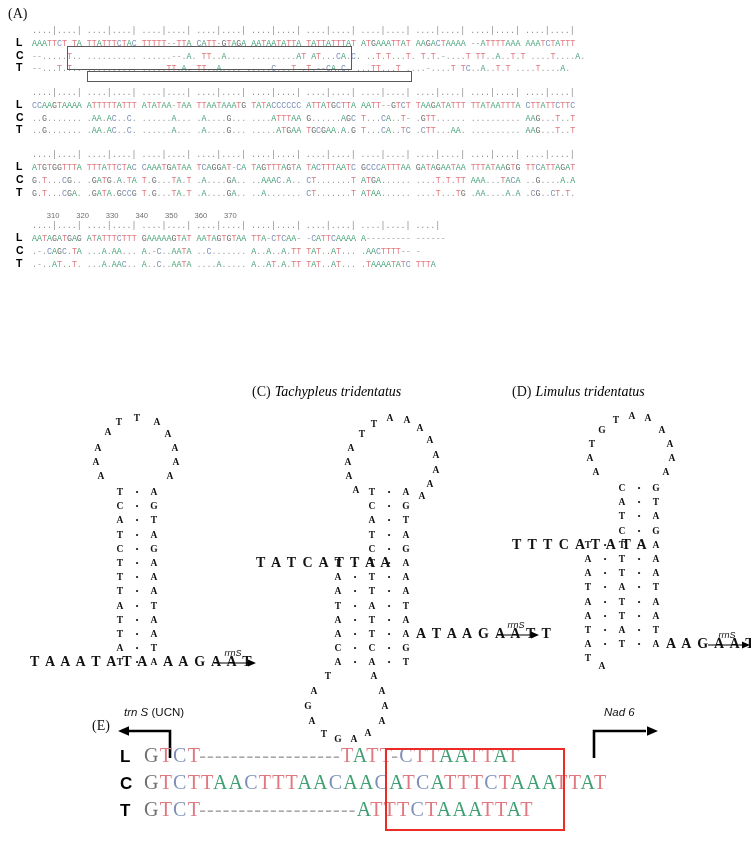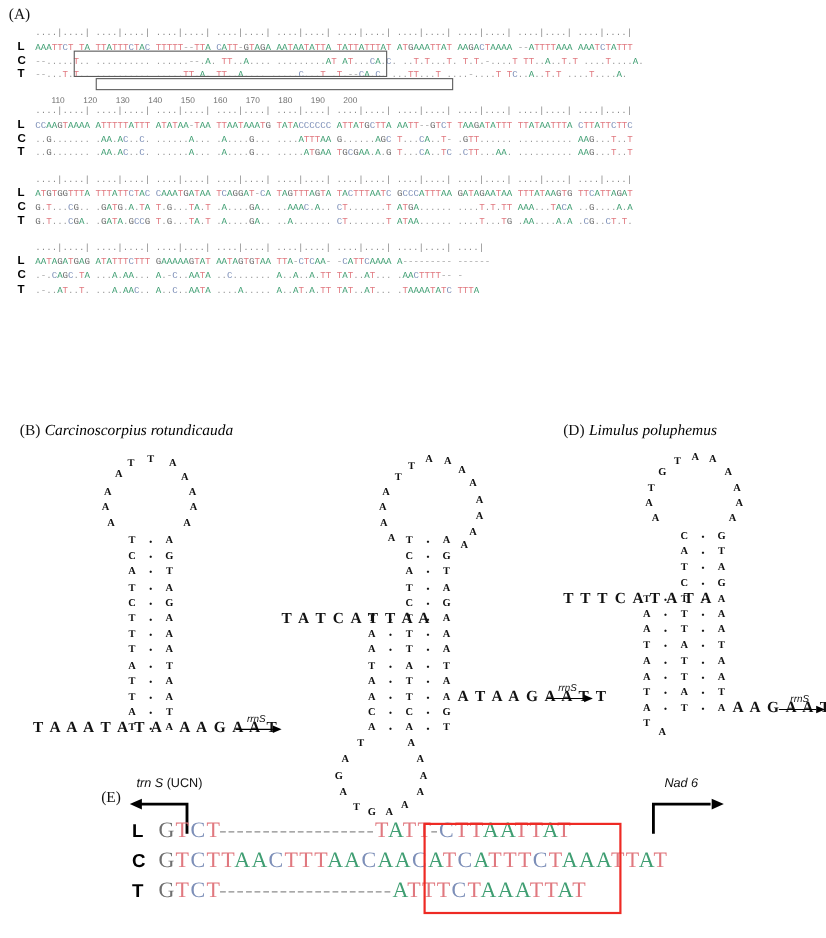--- a/index.html
+++ b/index.html
@@ -186,46 +186,42 @@
   <div class="aln-blocks" id="aln-blocks">
       <div class="aln-block" style="position: relative;">
         <div class="aln-row"><span class="aln-gutter"></span><span class="aln-seq ruler-tick">....|....| ....|....| ....|....| ....|....| ....|....| ....|....| ....|....| ....|....| ....|....| ....|....|</span></div>
         <div class="aln-row"><span class="aln-gutter">L</span><span class="aln-seq"><span class="nt-A">A</span><span class="nt-A">A</span><span class="nt-A">A</span><span class="nt-T">T</span><span class="nt-T">T</span><span class="nt-C">C</span><span class="nt-T">T</span> <span class="nt-T">T</span><span class="nt-A">A</span> <span class="nt-T">T</span><span class="nt-T">T</span><span class="nt-A">A</span><span class="nt-T">T</span><span class="nt-T">T</span><span class="nt-T">T</span><span class="nt-C">C</span><span class="nt-T">T</span><span class="nt-A">A</span><span class="nt-C">C</span> <span class="nt-T">T</span><span class="nt-T">T</span><span class="nt-T">T</span><span class="nt-T">T</span><span class="nt-T">T</span><span class="nt-gap">-</span><span class="nt-gap">-</span><span class="nt-T">T</span><span class="nt-T">T</span><span class="nt-A">A</span> <span class="nt-C">C</span><span class="nt-A">A</span><span class="nt-T">T</span><span class="nt-T">T</span><span class="nt-gap">-</span><span class="nt-G">G</span><span class="nt-T">T</span><span class="nt-A">A</span><span class="nt-G">G</span><span class="nt-A">A</span> <span class="nt-A">A</span><span class="nt-A">A</span><span class="nt-T">T</span><span class="nt-A">A</span><span class="nt-A">A</span><span class="nt-T">T</span><span class="nt-A">A</span><span class="nt-T">T</span><span class="nt-T">T</span><span class="nt-A">A</span> <span class="nt-T">T</span><span class="nt-A">A</span><span class="nt-T">T</span><span class="nt-T">T</span><span class="nt-A">A</span><span class="nt-T">T</span><span class="nt-T">T</span><span class="nt-T">T</span><span class="nt-A">A</span><span class="nt-T">T</span> <span class="nt-A">A</span><span class="nt-T">T</span><span class="nt-G">G</span><span class="nt-A">A</span><span class="nt-A">A</span><span class="nt-A">A</span><span class="nt-T">T</span><span class="nt-T">T</span><span class="nt-A">A</span><span class="nt-T">T</span> <span class="nt-A">A</span><span class="nt-A">A</span><span class="nt-G">G</span><span class="nt-A">A</span><span class="nt-C">C</span><span class="nt-T">T</span><span class="nt-A">A</span><span class="nt-A">A</span><span class="nt-A">A</span><span class="nt-A">A</span> <span class="nt-gap">-</span><span class="nt-gap">-</span><span class="nt-A">A</span><span class="nt-T">T</span><span class="nt-T">T</span><span class="nt-T">T</span><span class="nt-T">T</span><span class="nt-A">A</span><span class="nt-A">A</span><span class="nt-A">A</span> <span class="nt-A">A</span><span class="nt-A">A</span><span class="nt-A">A</span><span class="nt-T">T</span><span class="nt-C">C</span><span class="nt-T">T</span><span class="nt-A">A</span><span class="nt-T">T</span><span class="nt-T">T</span><span class="nt-T">T</span></span></div>
         <div class="aln-row"><span class="aln-gutter">C</span><span class="aln-seq"><span class="nt-gap">-</span><span class="nt-gap">-</span><span class="nt-dot">.</span><span class="nt-dot">.</span><span class="nt-dot">.</span><span class="nt-dot">.</span><span class="nt-dot">.</span><span class="nt-T">T</span><span class="nt-dot">.</span><span class="nt-dot">.</span> <span class="nt-dot">.</span><span class="nt-dot">.</span><span class="nt-dot">.</span><span class="nt-dot">.</span><span class="nt-dot">.</span><span class="nt-dot">.</span><span class="nt-dot">.</span><span class="nt-dot">.</span><span class="nt-dot">.</span><span class="nt-dot">.</span> <span class="nt-dot">.</span><span class="nt-dot">.</span><span class="nt-dot">.</span><span class="nt-dot">.</span><span class="nt-dot">.</span><span class="nt-dot">.</span><span class="nt-gap">-</span><span class="nt-gap">-</span><span class="nt-dot">.</span><span class="nt-A">A</span><span class="nt-dot">.</span> <span class="nt-T">T</span><span class="nt-T">T</span><span class="nt-dot">.</span><span class="nt-dot">.</span><span class="nt-A">A</span><span class="nt-dot">.</span><span class="nt-dot">.</span><span class="nt-dot">.</span><span class="nt-dot">.</span> <span class="nt-dot">.</span><span class="nt-dot">.</span><span class="nt-dot">.</span><span class="nt-dot">.</span><span class="nt-dot">.</span><span class="nt-dot">.</span><span class="nt-dot">.</span><span class="nt-dot">.</span><span class="nt-dot">.</span><span class="nt-A">A</span><span class="nt-T">T</span> <span class="nt-A">A</span><span class="nt-T">T</span><span class="nt-dot">.</span><span class="nt-dot">.</span><span class="nt-dot">.</span><span class="nt-C">C</span><span class="nt-A">A</span><span class="nt-dot">.</span><span class="nt-C">C</span><span class="nt-dot">.</span> <span class="nt-dot">.</span><span class="nt-dot">.</span><span class="nt-T">T</span><span class="nt-dot">.</span><span class="nt-T">T</span><span class="nt-dot">.</span><span class="nt-dot">.</span><span class="nt-dot">.</span><span class="nt-T">T</span><span class="nt-dot">.</span> <span class="nt-T">T</span><span class="nt-dot">.</span><span class="nt-T">T</span><span class="nt-dot">.</span><span class="nt-gap">-</span><span class="nt-dot">.</span><span class="nt-dot">.</span><span class="nt-dot">.</span><span class="nt-dot">.</span><span class="nt-T">T</span> <span class="nt-T">T</span><span class="nt-T">T</span><span class="nt-dot">.</span><span class="nt-dot">.</span><span class="nt-A">A</span><span class="nt-dot">.</span><span class="nt-dot">.</span><span class="nt-T">T</span><span class="nt-dot">.</span><span class="nt-T">T</span> <span class="nt-dot">.</span><span class="nt-dot">.</span><span class="nt-dot">.</span><span class="nt-dot">.</span><span class="nt-T">T</span><span class="nt-dot">.</span><span class="nt-dot">.</span><span class="nt-dot">.</span><span class="nt-dot">.</span><span class="nt-A">A</span><span class="nt-dot">.</span></span></div>
         <div class="aln-row"><span class="aln-gutter">T</span><span class="aln-seq"><span class="nt-gap">-</span><span class="nt-gap">-</span><span class="nt-dot">.</span><span class="nt-dot">.</span><span class="nt-dot">.</span><span class="nt-T">T</span><span class="nt-dot">.</span><span class="nt-T">T</span><span class="nt-dot">.</span><span class="nt-dot">.</span> <span class="nt-dot">.</span><span class="nt-dot">.</span><span class="nt-dot">.</span><span class="nt-dot">.</span><span class="nt-dot">.</span><span class="nt-dot">.</span><span class="nt-dot">.</span><span class="nt-dot">.</span><span class="nt-dot">.</span><span class="nt-dot">.</span> <span class="nt-dot">.</span><span class="nt-dot">.</span><span class="nt-dot">.</span><span class="nt-dot">.</span><span class="nt-dot">.</span><span class="nt-T">T</span><span class="nt-T">T</span><span class="nt-dot">.</span><span class="nt-A">A</span><span class="nt-dot">.</span> <span class="nt-T">T</span><span class="nt-T">T</span><span class="nt-dot">.</span><span class="nt-dot">.</span><span class="nt-A">A</span><span class="nt-dot">.</span><span class="nt-dot">.</span><span class="nt-dot">.</span><span class="nt-dot">.</span> <span class="nt-dot">.</span><span class="nt-dot">.</span><span class="nt-dot">.</span><span class="nt-dot">.</span><span class="nt-dot">.</span><span class="nt-C">C</span><span class="nt-dot">.</span><span class="nt-dot">.</span><span class="nt-dot">.</span><span class="nt-T">T</span> <span class="nt-dot">.</span><span class="nt-T">T</span><span class="nt-dot">.</span><span class="nt-gap">-</span><span class="nt-gap">-</span><span class="nt-C">C</span><span class="nt-A">A</span><span class="nt-dot">.</span><span class="nt-C">C</span><span class="nt-dot">.</span> <span class="nt-dot">.</span><span class="nt-dot">.</span><span class="nt-dot">.</span><span class="nt-T">T</span><span class="nt-T">T</span><span class="nt-dot">.</span><span class="nt-dot">.</span><span class="nt-dot">.</span><span class="nt-T">T</span> <span class="nt-dot">.</span><span class="nt-dot">.</span><span class="nt-dot">.</span><span class="nt-dot">.</span><span class="nt-gap">-</span><span class="nt-dot">.</span><span class="nt-dot">.</span><span class="nt-dot">.</span><span class="nt-dot">.</span><span class="nt-T">T</span> <span class="nt-T">T</span><span class="nt-C">C</span><span class="nt-dot">.</span><span class="nt-dot">.</span><span class="nt-A">A</span><span class="nt-dot">.</span><span class="nt-dot">.</span><span class="nt-T">T</span><span class="nt-dot">.</span><span class="nt-T">T</span> <span class="nt-dot">.</span><span class="nt-dot">.</span><span class="nt-dot">.</span><span class="nt-dot">.</span><span class="nt-T">T</span><span class="nt-dot">.</span><span class="nt-dot">.</span><span class="nt-dot">.</span><span class="nt-dot">.</span><span class="nt-A">A</span><span class="nt-dot">.</span></span></div>
         <div class="aln-box" style="left: 51px; top: 20px; width: 285px; height: 24px;"></div>
         <div class="aln-box" style="left: 71px; top: 45px; width: 325px; height: 11px;"></div>
       </div>
       <div class="aln-block" style="position: relative;">
-        <div class="aln-row"><span class="aln-gutter"></span><span class="aln-seq ruler-num">       110        120        130        140        150        160        170        180        190        200</span></div>
         <div class="aln-row"><span class="aln-gutter"></span><span class="aln-seq ruler-tick">....|....| ....|....| ....|....| ....|....| ....|....| ....|....| ....|....| ....|....| ....|....| ....|....|</span></div>
         <div class="aln-row"><span class="aln-gutter">L</span><span class="aln-seq"><span class="nt-C">C</span><span class="nt-C">C</span><span class="nt-A">A</span><span class="nt-A">A</span><span class="nt-G">G</span><span class="nt-T">T</span><span class="nt-A">A</span><span class="nt-A">A</span><span class="nt-A">A</span><span class="nt-A">A</span> <span class="nt-A">A</span><span class="nt-T">T</span><span class="nt-T">T</span><span class="nt-T">T</span><span class="nt-T">T</span><span class="nt-T">T</span><span class="nt-A">A</span><span class="nt-T">T</span><span class="nt-T">T</span><span class="nt-T">T</span> <span class="nt-A">A</span><span class="nt-T">T</span><span class="nt-A">A</span><span class="nt-T">T</span><span class="nt-A">A</span><span class="nt-A">A</span><span class="nt-gap">-</span><span class="nt-T">T</span><span class="nt-A">A</span><span class="nt-A">A</span> <span class="nt-T">T</span><span class="nt-T">T</span><span class="nt-A">A</span><span class="nt-A">A</span><span class="nt-T">T</span><span class="nt-A">A</span><span class="nt-A">A</span><span class="nt-A">A</span><span class="nt-T">T</span><span class="nt-G">G</span> <span class="nt-T">T</span><span class="nt-A">A</span><span class="nt-T">T</span><span class="nt-A">A</span><span class="nt-C">C</span><span class="nt-C">C</span><span class="nt-C">C</span><span class="nt-C">C</span><span class="nt-C">C</span><span class="nt-C">C</span> <span class="nt-A">A</span><span class="nt-T">T</span><span class="nt-T">T</span><span class="nt-A">A</span><span class="nt-T">T</span><span class="nt-G">G</span><span class="nt-C">C</span><span class="nt-T">T</span><span class="nt-T">T</span><span class="nt-A">A</span> <span class="nt-A">A</span><span class="nt-A">A</span><span class="nt-T">T</span><span class="nt-T">T</span><span class="nt-gap">-</span><span class="nt-gap">-</span><span class="nt-G">G</span><span class="nt-T">T</span><span class="nt-C">C</span><span class="nt-T">T</span> <span class="nt-T">T</span><span class="nt-A">A</span><span class="nt-A">A</span><span class="nt-G">G</span><span class="nt-A">A</span><span class="nt-T">T</span><span class="nt-A">A</span><span class="nt-T">T</span><span class="nt-T">T</span><span class="nt-T">T</span> <span class="nt-T">T</span><span class="nt-T">T</span><span class="nt-A">A</span><span class="nt-T">T</span><span class="nt-A">A</span><span class="nt-A">A</span><span class="nt-T">T</span><span class="nt-T">T</span><span class="nt-T">T</span><span class="nt-A">A</span> <span class="nt-C">C</span><span class="nt-T">T</span><span class="nt-T">T</span><span class="nt-A">A</span><span class="nt-T">T</span><span class="nt-T">T</span><span class="nt-C">C</span><span class="nt-T">T</span><span class="nt-T">T</span><span class="nt-C">C</span></span></div>
         <div class="aln-row"><span class="aln-gutter">C</span><span class="aln-seq"><span class="nt-dot">.</span><span class="nt-dot">.</span><span class="nt-G">G</span><span class="nt-dot">.</span><span class="nt-dot">.</span><span class="nt-dot">.</span><span class="nt-dot">.</span><span class="nt-dot">.</span><span class="nt-dot">.</span><span class="nt-dot">.</span> <span class="nt-dot">.</span><span class="nt-A">A</span><span class="nt-A">A</span><span class="nt-dot">.</span><span class="nt-A">A</span><span class="nt-C">C</span><span class="nt-dot">.</span><span class="nt-dot">.</span><span class="nt-C">C</span><span class="nt-dot">.</span> <span class="nt-dot">.</span><span class="nt-dot">.</span><span class="nt-dot">.</span><span class="nt-dot">.</span><span class="nt-dot">.</span><span class="nt-dot">.</span><span class="nt-A">A</span><span class="nt-dot">.</span><span class="nt-dot">.</span><span class="nt-dot">.</span> <span class="nt-dot">.</span><span class="nt-A">A</span><span class="nt-dot">.</span><span class="nt-dot">.</span><span class="nt-dot">.</span><span class="nt-dot">.</span><span class="nt-G">G</span><span class="nt-dot">.</span><span class="nt-dot">.</span><span class="nt-dot">.</span> <span class="nt-dot">.</span><span class="nt-dot">.</span><span class="nt-dot">.</span><span class="nt-dot">.</span><span class="nt-A">A</span><span class="nt-T">T</span><span class="nt-T">T</span><span class="nt-T">T</span><span class="nt-A">A</span><span class="nt-A">A</span> <span class="nt-G">G</span><span class="nt-dot">.</span><span class="nt-dot">.</span><span class="nt-dot">.</span><span class="nt-dot">.</span><span class="nt-dot">.</span><span class="nt-dot">.</span><span class="nt-A">A</span><span class="nt-G">G</span><span class="nt-C">C</span> <span class="nt-T">T</span><span class="nt-dot">.</span><span class="nt-dot">.</span><span class="nt-dot">.</span><span class="nt-C">C</span><span class="nt-A">A</span><span class="nt-dot">.</span><span class="nt-dot">.</span><span class="nt-T">T</span><span class="nt-gap">-</span> <span class="nt-dot">.</span><span class="nt-G">G</span><span class="nt-T">T</span><span class="nt-T">T</span><span class="nt-dot">.</span><span class="nt-dot">.</span><span class="nt-dot">.</span><span class="nt-dot">.</span><span class="nt-dot">.</span><span class="nt-dot">.</span> <span class="nt-dot">.</span><span class="nt-dot">.</span><span class="nt-dot">.</span><span class="nt-dot">.</span><span class="nt-dot">.</span><span class="nt-dot">.</span><span class="nt-dot">.</span><span class="nt-dot">.</span><span class="nt-dot">.</span><span class="nt-dot">.</span> <span class="nt-A">A</span><span class="nt-A">A</span><span class="nt-G">G</span><span class="nt-dot">.</span><span class="nt-dot">.</span><span class="nt-dot">.</span><span class="nt-T">T</span><span class="nt-dot">.</span><span class="nt-dot">.</span><span class="nt-T">T</span></span></div>
         <div class="aln-row"><span class="aln-gutter">T</span><span class="aln-seq"><span class="nt-dot">.</span><span class="nt-dot">.</span><span class="nt-G">G</span><span class="nt-dot">.</span><span class="nt-dot">.</span><span class="nt-dot">.</span><span class="nt-dot">.</span><span class="nt-dot">.</span><span class="nt-dot">.</span><span class="nt-dot">.</span> <span class="nt-dot">.</span><span class="nt-A">A</span><span class="nt-A">A</span><span class="nt-dot">.</span><span class="nt-A">A</span><span class="nt-C">C</span><span class="nt-dot">.</span><span class="nt-dot">.</span><span class="nt-C">C</span><span class="nt-dot">.</span> <span class="nt-dot">.</span><span class="nt-dot">.</span><span class="nt-dot">.</span><span class="nt-dot">.</span><span class="nt-dot">.</span><span class="nt-dot">.</span><span class="nt-A">A</span><span class="nt-dot">.</span><span class="nt-dot">.</span><span class="nt-dot">.</span> <span class="nt-dot">.</span><span class="nt-A">A</span><span class="nt-dot">.</span><span class="nt-dot">.</span><span class="nt-dot">.</span><span class="nt-dot">.</span><span class="nt-G">G</span><span class="nt-dot">.</span><span class="nt-dot">.</span><span class="nt-dot">.</span> <span class="nt-dot">.</span><span class="nt-dot">.</span><span class="nt-dot">.</span><span class="nt-dot">.</span><span class="nt-dot">.</span><span class="nt-A">A</span><span class="nt-T">T</span><span class="nt-G">G</span><span class="nt-A">A</span><span class="nt-A">A</span> <span class="nt-T">T</span><span class="nt-G">G</span><span class="nt-C">C</span><span class="nt-G">G</span><span class="nt-A">A</span><span class="nt-A">A</span><span class="nt-dot">.</span><span class="nt-A">A</span><span class="nt-dot">.</span><span class="nt-G">G</span> <span class="nt-T">T</span><span class="nt-dot">.</span><span class="nt-dot">.</span><span class="nt-dot">.</span><span class="nt-C">C</span><span class="nt-A">A</span><span class="nt-dot">.</span><span class="nt-dot">.</span><span class="nt-T">T</span><span class="nt-C">C</span> <span class="nt-dot">.</span><span class="nt-C">C</span><span class="nt-T">T</span><span class="nt-T">T</span><span class="nt-dot">.</span><span class="nt-dot">.</span><span class="nt-dot">.</span><span class="nt-A">A</span><span class="nt-A">A</span><span class="nt-dot">.</span> <span class="nt-dot">.</span><span class="nt-dot">.</span><span class="nt-dot">.</span><span class="nt-dot">.</span><span class="nt-dot">.</span><span class="nt-dot">.</span><span class="nt-dot">.</span><span class="nt-dot">.</span><span class="nt-dot">.</span><span class="nt-dot">.</span> <span class="nt-A">A</span><span class="nt-A">A</span><span class="nt-G">G</span><span class="nt-dot">.</span><span class="nt-dot">.</span><span class="nt-dot">.</span><span class="nt-T">T</span><span class="nt-dot">.</span><span class="nt-dot">.</span><span class="nt-T">T</span></span></div>
       </div>
       <div class="aln-block" style="position: relative;">
         <div class="aln-row"><span class="aln-gutter"></span><span class="aln-seq ruler-tick">....|....| ....|....| ....|....| ....|....| ....|....| ....|....| ....|....| ....|....| ....|....| ....|....|</span></div>
         <div class="aln-row"><span class="aln-gutter">L</span><span class="aln-seq"><span class="nt-A">A</span><span class="nt-T">T</span><span class="nt-G">G</span><span class="nt-T">T</span><span class="nt-G">G</span><span class="nt-G">G</span><span class="nt-T">T</span><span class="nt-T">T</span><span class="nt-T">T</span><span class="nt-A">A</span> <span class="nt-T">T</span><span class="nt-T">T</span><span class="nt-T">T</span><span class="nt-A">A</span><span class="nt-T">T</span><span class="nt-T">T</span><span class="nt-C">C</span><span class="nt-T">T</span><span class="nt-A">A</span><span class="nt-C">C</span> <span class="nt-C">C</span><span class="nt-A">A</span><span class="nt-A">A</span><span class="nt-A">A</span><span class="nt-T">T</span><span class="nt-G">G</span><span class="nt-A">A</span><span class="nt-T">T</span><span class="nt-A">A</span><span class="nt-A">A</span> <span class="nt-T">T</span><span class="nt-C">C</span><span class="nt-A">A</span><span class="nt-G">G</span><span class="nt-G">G</span><span class="nt-A">A</span><span class="nt-T">T</span><span class="nt-gap">-</span><span class="nt-C">C</span><span class="nt-A">A</span> <span class="nt-T">T</span><span class="nt-A">A</span><span class="nt-G">G</span><span class="nt-T">T</span><span class="nt-T">T</span><span class="nt-T">T</span><span class="nt-A">A</span><span class="nt-G">G</span><span class="nt-T">T</span><span class="nt-A">A</span> <span class="nt-T">T</span><span class="nt-A">A</span><span class="nt-C">C</span><span class="nt-T">T</span><span class="nt-T">T</span><span class="nt-T">T</span><span class="nt-A">A</span><span class="nt-A">A</span><span class="nt-T">T</span><span class="nt-C">C</span> <span class="nt-G">G</span><span class="nt-C">C</span><span class="nt-C">C</span><span class="nt-C">C</span><span class="nt-A">A</span><span class="nt-T">T</span><span class="nt-T">T</span><span class="nt-T">T</span><span class="nt-A">A</span><span class="nt-A">A</span> <span class="nt-G">G</span><span class="nt-A">A</span><span class="nt-T">T</span><span class="nt-A">A</span><span class="nt-G">G</span><span class="nt-A">A</span><span class="nt-A">A</span><span class="nt-T">T</span><span class="nt-A">A</span><span class="nt-A">A</span> <span class="nt-T">T</span><span class="nt-T">T</span><span class="nt-T">T</span><span class="nt-A">A</span><span class="nt-T">T</span><span class="nt-A">A</span><span class="nt-A">A</span><span class="nt-G">G</span><span class="nt-T">T</span><span class="nt-G">G</span> <span class="nt-T">T</span><span class="nt-T">T</span><span class="nt-C">C</span><span class="nt-A">A</span><span class="nt-T">T</span><span class="nt-T">T</span><span class="nt-A">A</span><span class="nt-G">G</span><span class="nt-A">A</span><span class="nt-T">T</span></span></div>
         <div class="aln-row"><span class="aln-gutter">C</span><span class="aln-seq"><span class="nt-G">G</span><span class="nt-dot">.</span><span class="nt-T">T</span><span class="nt-dot">.</span><span class="nt-dot">.</span><span class="nt-dot">.</span><span class="nt-C">C</span><span class="nt-G">G</span><span class="nt-dot">.</span><span class="nt-dot">.</span> <span class="nt-dot">.</span><span class="nt-G">G</span><span class="nt-A">A</span><span class="nt-T">T</span><span class="nt-G">G</span><span class="nt-dot">.</span><span class="nt-A">A</span><span class="nt-dot">.</span><span class="nt-T">T</span><span class="nt-A">A</span> <span class="nt-T">T</span><span class="nt-dot">.</span><span class="nt-G">G</span><span class="nt-dot">.</span><span class="nt-dot">.</span><span class="nt-dot">.</span><span class="nt-T">T</span><span class="nt-A">A</span><span class="nt-dot">.</span><span class="nt-T">T</span> <span class="nt-dot">.</span><span class="nt-A">A</span><span class="nt-dot">.</span><span class="nt-dot">.</span><span class="nt-dot">.</span><span class="nt-dot">.</span><span class="nt-G">G</span><span class="nt-A">A</span><span class="nt-dot">.</span><span class="nt-dot">.</span> <span class="nt-dot">.</span><span class="nt-dot">.</span><span class="nt-A">A</span><span class="nt-A">A</span><span class="nt-A">A</span><span class="nt-C">C</span><span class="nt-dot">.</span><span class="nt-A">A</span><span class="nt-dot">.</span><span class="nt-dot">.</span> <span class="nt-C">C</span><span class="nt-T">T</span><span class="nt-dot">.</span><span class="nt-dot">.</span><span class="nt-dot">.</span><span class="nt-dot">.</span><span class="nt-dot">.</span><span class="nt-dot">.</span><span class="nt-dot">.</span><span class="nt-T">T</span> <span class="nt-A">A</span><span class="nt-T">T</span><span class="nt-G">G</span><span class="nt-A">A</span><span class="nt-dot">.</span><span class="nt-dot">.</span><span class="nt-dot">.</span><span class="nt-dot">.</span><span class="nt-dot">.</span><span class="nt-dot">.</span> <span class="nt-dot">.</span><span class="nt-dot">.</span><span class="nt-dot">.</span><span class="nt-dot">.</span><span class="nt-T">T</span><span class="nt-dot">.</span><span class="nt-T">T</span><span class="nt-dot">.</span><span class="nt-T">T</span><span class="nt-T">T</span> <span class="nt-A">A</span><span class="nt-A">A</span><span class="nt-A">A</span><span class="nt-dot">.</span><span class="nt-dot">.</span><span class="nt-dot">.</span><span class="nt-T">T</span><span class="nt-A">A</span><span class="nt-C">C</span><span class="nt-A">A</span> <span class="nt-dot">.</span><span class="nt-dot">.</span><span class="nt-G">G</span><span class="nt-dot">.</span><span class="nt-dot">.</span><span class="nt-dot">.</span><span class="nt-dot">.</span><span class="nt-A">A</span><span class="nt-dot">.</span><span class="nt-A">A</span></span></div>
         <div class="aln-row"><span class="aln-gutter">T</span><span class="aln-seq"><span class="nt-G">G</span><span class="nt-dot">.</span><span class="nt-T">T</span><span class="nt-dot">.</span><span class="nt-dot">.</span><span class="nt-dot">.</span><span class="nt-C">C</span><span class="nt-G">G</span><span class="nt-A">A</span><span class="nt-dot">.</span> <span class="nt-dot">.</span><span class="nt-G">G</span><span class="nt-A">A</span><span class="nt-T">T</span><span class="nt-A">A</span><span class="nt-dot">.</span><span class="nt-G">G</span><span class="nt-C">C</span><span class="nt-C">C</span><span class="nt-G">G</span> <span class="nt-T">T</span><span class="nt-dot">.</span><span class="nt-G">G</span><span class="nt-dot">.</span><span class="nt-dot">.</span><span class="nt-dot">.</span><span class="nt-T">T</span><span class="nt-A">A</span><span class="nt-dot">.</span><span class="nt-T">T</span> <span class="nt-dot">.</span><span class="nt-A">A</span><span class="nt-dot">.</span><span class="nt-dot">.</span><span class="nt-dot">.</span><span class="nt-dot">.</span><span class="nt-G">G</span><span class="nt-A">A</span><span class="nt-dot">.</span><span class="nt-dot">.</span> <span class="nt-dot">.</span><span class="nt-dot">.</span><span class="nt-A">A</span><span class="nt-dot">.</span><span class="nt-dot">.</span><span class="nt-dot">.</span><span class="nt-dot">.</span><span class="nt-dot">.</span><span class="nt-dot">.</span><span class="nt-dot">.</span> <span class="nt-C">C</span><span class="nt-T">T</span><span class="nt-dot">.</span><span class="nt-dot">.</span><span class="nt-dot">.</span><span class="nt-dot">.</span><span class="nt-dot">.</span><span class="nt-dot">.</span><span class="nt-dot">.</span><span class="nt-T">T</span> <span class="nt-A">A</span><span class="nt-T">T</span><span class="nt-A">A</span><span class="nt-A">A</span><span class="nt-dot">.</span><span class="nt-dot">.</span><span class="nt-dot">.</span><span class="nt-dot">.</span><span class="nt-dot">.</span><span class="nt-dot">.</span> <span class="nt-dot">.</span><span class="nt-dot">.</span><span class="nt-dot">.</span><span class="nt-dot">.</span><span class="nt-T">T</span><span class="nt-dot">.</span><span class="nt-dot">.</span><span class="nt-dot">.</span><span class="nt-T">T</span><span class="nt-G">G</span> <span class="nt-dot">.</span><span class="nt-A">A</span><span class="nt-A">A</span><span class="nt-dot">.</span><span class="nt-dot">.</span><span class="nt-dot">.</span><span class="nt-dot">.</span><span class="nt-A">A</span><span class="nt-dot">.</span><span class="nt-A">A</span> <span class="nt-dot">.</span><span class="nt-C">C</span><span class="nt-G">G</span><span class="nt-dot">.</span><span class="nt-dot">.</span><span class="nt-C">C</span><span class="nt-T">T</span><span class="nt-dot">.</span><span class="nt-T">T</span><span class="nt-dot">.</span></span></div>
       </div>
       <div class="aln-block" style="position: relative;">
+        <div class="aln-row"><span class="aln-gutter"></span><span class="aln-seq ruler-num">       310        320        330        340        350        360        370</span></div>
         <div class="aln-row"><span class="aln-gutter"></span><span class="aln-seq ruler-tick">....|....| ....|....| ....|....| ....|....| ....|....| ....|....| ....|....| ....|</span></div>
         <div class="aln-row"><span class="aln-gutter">L</span><span class="aln-seq"><span class="nt-A">A</span><span class="nt-A">A</span><span class="nt-T">T</span><span class="nt-A">A</span><span class="nt-G">G</span><span class="nt-A">A</span><span class="nt-T">T</span><span class="nt-G">G</span><span class="nt-A">A</span><span class="nt-G">G</span> <span class="nt-A">A</span><span class="nt-T">T</span><span class="nt-A">A</span><span class="nt-T">T</span><span class="nt-T">T</span><span class="nt-T">T</span><span class="nt-C">C</span><span class="nt-T">T</span><span class="nt-T">T</span><span class="nt-T">T</span> <span class="nt-G">G</span><span class="nt-A">A</span><span class="nt-A">A</span><span class="nt-A">A</span><span class="nt-A">A</span><span class="nt-A">A</span><span class="nt-G">G</span><span class="nt-T">T</span><span class="nt-A">A</span><span class="nt-T">T</span> <span class="nt-A">A</span><span class="nt-A">A</span><span class="nt-T">T</span><span class="nt-A">A</span><span class="nt-G">G</span><span class="nt-T">T</span><span class="nt-G">G</span><span class="nt-T">T</span><span class="nt-A">A</span><span class="nt-A">A</span> <span class="nt-T">T</span><span class="nt-T">T</span><span class="nt-A">A</span><span class="nt-gap">-</span><span class="nt-C">C</span><span class="nt-T">T</span><span class="nt-C">C</span><span class="nt-A">A</span><span class="nt-A">A</span><span class="nt-gap">-</span> <span class="nt-gap">-</span><span class="nt-C">C</span><span class="nt-A">A</span><span class="nt-T">T</span><span class="nt-T">T</span><span class="nt-C">C</span><span class="nt-A">A</span><span class="nt-A">A</span><span class="nt-A">A</span><span class="nt-A">A</span> <span class="nt-A">A</span><span class="nt-gap">-</span><span class="nt-gap">-</span><span class="nt-gap">-</span><span class="nt-gap">-</span><span class="nt-gap">-</span><span class="nt-gap">-</span><span class="nt-gap">-</span><span class="nt-gap">-</span><span class="nt-gap">-</span> <span class="nt-gap">-</span><span class="nt-gap">-</span><span class="nt-gap">-</span><span class="nt-gap">-</span><span class="nt-gap">-</span><span class="nt-gap">-</span></span></div>
         <div class="aln-row"><span class="aln-gutter">C</span><span class="aln-seq"><span class="nt-dot">.</span><span class="nt-gap">-</span><span class="nt-dot">.</span><span class="nt-C">C</span><span class="nt-A">A</span><span class="nt-G">G</span><span class="nt-C">C</span><span class="nt-dot">.</span><span class="nt-T">T</span><span class="nt-A">A</span> <span class="nt-dot">.</span><span class="nt-dot">.</span><span class="nt-dot">.</span><span class="nt-A">A</span><span class="nt-dot">.</span><span class="nt-A">A</span><span class="nt-A">A</span><span class="nt-dot">.</span><span class="nt-dot">.</span><span class="nt-dot">.</span> <span class="nt-A">A</span><span class="nt-dot">.</span><span class="nt-gap">-</span><span class="nt-C">C</span><span class="nt-dot">.</span><span class="nt-dot">.</span><span class="nt-A">A</span><span class="nt-A">A</span><span class="nt-T">T</span><span class="nt-A">A</span> <span class="nt-dot">.</span><span class="nt-dot">.</span><span class="nt-C">C</span><span class="nt-dot">.</span><span class="nt-dot">.</span><span class="nt-dot">.</span><span class="nt-dot">.</span><span class="nt-dot">.</span><span class="nt-dot">.</span><span class="nt-dot">.</span> <span class="nt-A">A</span><span class="nt-dot">.</span><span class="nt-dot">.</span><span class="nt-A">A</span><span class="nt-dot">.</span><span class="nt-dot">.</span><span class="nt-A">A</span><span class="nt-dot">.</span><span class="nt-T">T</span><span class="nt-T">T</span> <span class="nt-T">T</span><span class="nt-A">A</span><span class="nt-T">T</span><span class="nt-dot">.</span><span class="nt-dot">.</span><span class="nt-A">A</span><span class="nt-T">T</span><span class="nt-dot">.</span><span class="nt-dot">.</span><span class="nt-dot">.</span> <span class="nt-dot">.</span><span class="nt-A">A</span><span class="nt-A">A</span><span class="nt-C">C</span><span class="nt-T">T</span><span class="nt-T">T</span><span class="nt-T">T</span><span class="nt-T">T</span><span class="nt-gap">-</span><span class="nt-gap">-</span> <span class="nt-gap">-</span></span></div>
         <div class="aln-row"><span class="aln-gutter">T</span><span class="aln-seq"><span class="nt-dot">.</span><span class="nt-gap">-</span><span class="nt-dot">.</span><span class="nt-dot">.</span><span class="nt-A">A</span><span class="nt-T">T</span><span class="nt-dot">.</span><span class="nt-dot">.</span><span class="nt-T">T</span><span class="nt-dot">.</span> <span class="nt-dot">.</span><span class="nt-dot">.</span><span class="nt-dot">.</span><span class="nt-A">A</span><span class="nt-dot">.</span><span class="nt-A">A</span><span class="nt-A">A</span><span class="nt-C">C</span><span class="nt-dot">.</span><span class="nt-dot">.</span> <span class="nt-A">A</span><span class="nt-dot">.</span><span class="nt-dot">.</span><span class="nt-C">C</span><span class="nt-dot">.</span><span class="nt-dot">.</span><span class="nt-A">A</span><span class="nt-A">A</span><span class="nt-T">T</span><span class="nt-A">A</span> <span class="nt-dot">.</span><span class="nt-dot">.</span><span class="nt-dot">.</span><span class="nt-dot">.</span><span class="nt-A">A</span><span class="nt-dot">.</span><span class="nt-dot">.</span><span class="nt-dot">.</span><span class="nt-dot">.</span><span class="nt-dot">.</span> <span class="nt-A">A</span><span class="nt-dot">.</span><span class="nt-dot">.</span><span class="nt-A">A</span><span class="nt-T">T</span><span class="nt-dot">.</span><span class="nt-A">A</span><span class="nt-dot">.</span><span class="nt-T">T</span><span class="nt-T">T</span> <span class="nt-T">T</span><span class="nt-A">A</span><span class="nt-T">T</span><span class="nt-dot">.</span><span class="nt-dot">.</span><span class="nt-A">A</span><span class="nt-T">T</span><span class="nt-dot">.</span><span class="nt-dot">.</span><span class="nt-dot">.</span> <span class="nt-dot">.</span><span class="nt-T">T</span><span class="nt-A">A</span><span class="nt-A">A</span><span class="nt-A">A</span><span class="nt-A">A</span><span class="nt-T">T</span><span class="nt-A">A</span><span class="nt-T">T</span><span class="nt-C">C</span> <span class="nt-T">T</span><span class="nt-T">T</span><span class="nt-T">T</span><span class="nt-A">A</span></span></div>
       </div>
     </div>
 </div>
 
 <div class="hp-panel" id="panel-b" style="left:18px; top:382px; width:250px; height:250px;">
-  <div class="hp-title" style="left:0px; top:0px;">
-    <span class="panel-label">(B)</span>
-    <span class="sp-name">Carcinoscorpius rotundicauda</span>
-  </div>
   <div class="hp-canvas" id="hp-b" style="left:0; top:18px; width:250px; height:232px;">
       <div class="base" style="left: 90px; top: 32px;">A</div>
       <div class="base" style="left: 80px; top: 48px;">A</div>
       <div class="base" style="left: 78px; top: 62px;">A</div>
       <div class="base" style="left: 83px; top: 76px;">A</div>
       <div class="base" style="left: 101px; top: 22px;">T</div>
       <div class="base" style="left: 119px; top: 18px;">T</div>
       <div class="base" style="left: 139px; top: 22px;">A</div>
       <div class="base" style="left: 150px; top: 34px;">A</div>
       <div class="base" style="left: 157px; top: 48px;">A</div>
@@ -274,20 +270,24 @@
       <div class="tail" style="left: 145px; top: 262.4px;">A A G A A T</div>
       <svg class="arrow-svg" width="42" height="12" style="left: 196px; top: 257.4px;">
         <path d="M 0 6 L 34 6" stroke="#000" stroke-width="1.1" fill="none"></path>
         <path d="M 42 6 L 34 2.6 L 34 9.4 Z" fill="#000"></path>
       </svg>
       <div class="rrns-label" style="left: 215px; top: 258.4px;">rrnS</div>
     </div>
 </div>
 
 <div class="hp-panel" id="panel-c" style="left:252px; top:382px; width:260px; height:320px;">
+  <div class="hp-title" style="left:0px; top:0px;">
+    <span class="panel-label">(C)</span>
+    <span class="sp-name">Tachypleus tridentatus</span>
+  </div>
   <div class="hp-canvas" id="hp-c" style="left:0; top:18px; width:260px; height:302px;">
       <div class="base" style="left: 110px; top: 34px;">T</div>
       <div class="base" style="left: 99px; top: 48px;">A</div>
       <div class="base" style="left: 96px; top: 62px;">A</div>
       <div class="base" style="left: 97px; top: 76px;">A</div>
       <div class="base" style="left: 104px; top: 90px;">A</div>
       <div class="base" style="left: 122px; top: 24px;">T</div>
       <div class="base" style="left: 138px; top: 18px;">A</div>
       <div class="base" style="left: 155px; top: 20px;">A</div>
       <div class="base" style="left: 168px; top: 28px;">A</div>
@@ -369,21 +369,21 @@
       <div class="base" style="left: 122px; top: 276.4px;">A</div>
       <div class="base" style="left: 130px; top: 291.4px;">A</div>
       <div class="base" style="left: 133px; top: 306.4px;">A</div>
       <div class="base" style="left: 130px; top: 321.4px;">A</div>
     </div>
 </div>
 
 <div class="hp-panel" id="panel-d" style="left:512px; top:382px; width:239px; height:260px;">
   <div class="hp-title" style="left:0px; top:0px;">
     <span class="panel-label">(D)</span>
-    <span class="sp-name">Limulus poluphemus</span>
+    <span class="sp-name">Limulus tridentatus</span>
   </div>
   <div class="hp-canvas" id="hp-d" style="left:0; top:18px; width:239px; height:242px;">
       <div class="base" style="left: 90px; top: 30px;">G</div>
       <div class="base" style="left: 80px; top: 44px;">T</div>
       <div class="base" style="left: 78px; top: 58px;">A</div>
       <div class="base" style="left: 84px; top: 72px;">A</div>
       <div class="base" style="left: 104px; top: 20px;">T</div>
       <div class="base" style="left: 120px; top: 16px;">A</div>
       <div class="base" style="left: 136px; top: 18px;">A</div>
       <div class="base" style="left: 150px; top: 30px;">A</div>

